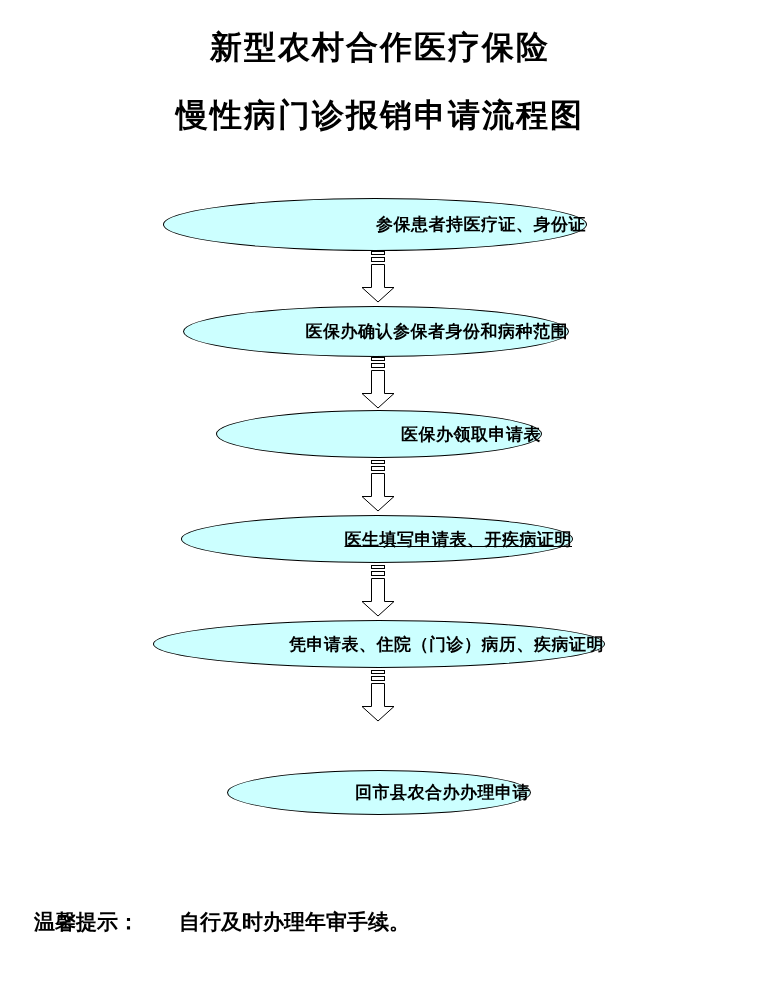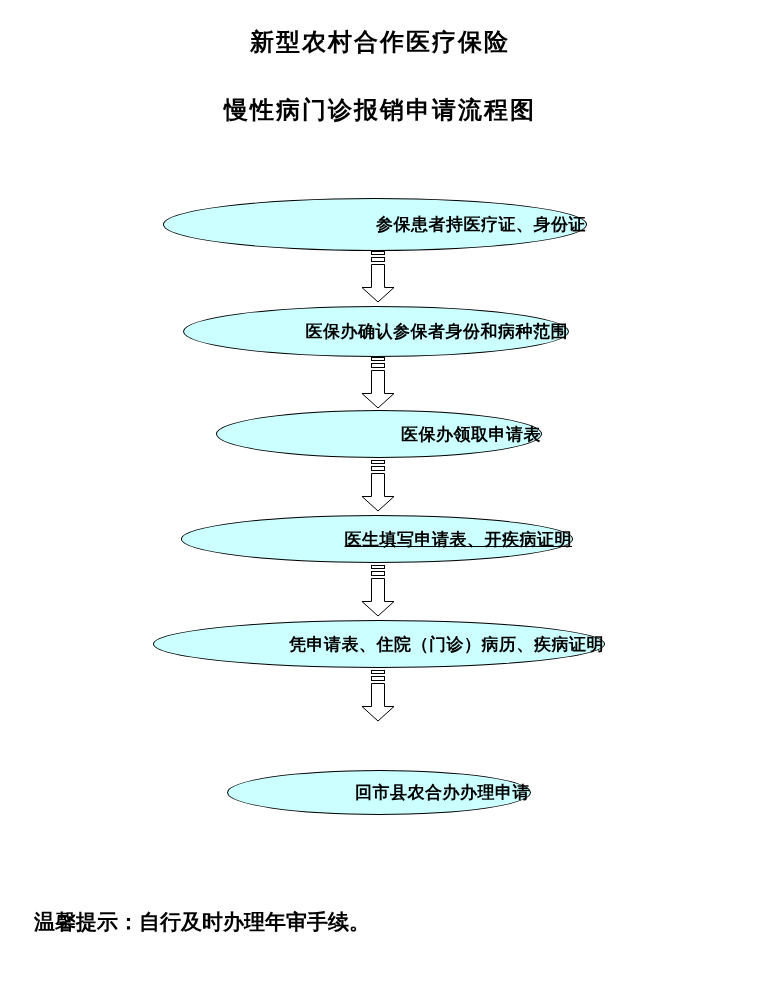--- a/index.html
+++ b/index.html
@@ -13,21 +13,21 @@
     position: relative;
     font-family: "Liberation Serif", "DejaVu Serif", serif;
     color: #000000;
     overflow: hidden;
   }
   .page-title {
     position: absolute;
     left: 0;
     width: 760px;
     text-align: center;
-    font-size: 24px;
+    font-size: 32px;
     font-weight: bold;
     letter-spacing: 2px;
     white-space: nowrap;
   }
   .title-line1 { top: 26px; }
   .title-line2 { top: 94px; }
 
   .ellipse {
     position: absolute;
     background: #ccffff;
@@ -72,20 +72,21 @@
   .footer {
     position: absolute;
     left: 34px;
     top: 898px;
     width: 710px;
     display: flex;
     font-family: "Liberation Sans", "DejaVu Sans", sans-serif;
     font-size: 21px;
     font-weight: bold;
     line-height: 47px;
+    gap: 40px;
   }
   .footer-label { white-space: nowrap; flex: 0 0 auto; }
   .footer-lines { flex: 1 1 auto; }
   .footer-line { display: block; white-space: nowrap; }
 </style>
 </head>
 <body>
 
 <div class="page-title title-line1">新型农村合作医疗保险</div>
 <div class="page-title title-line2">慢性病门诊报销申请流程图</div>

